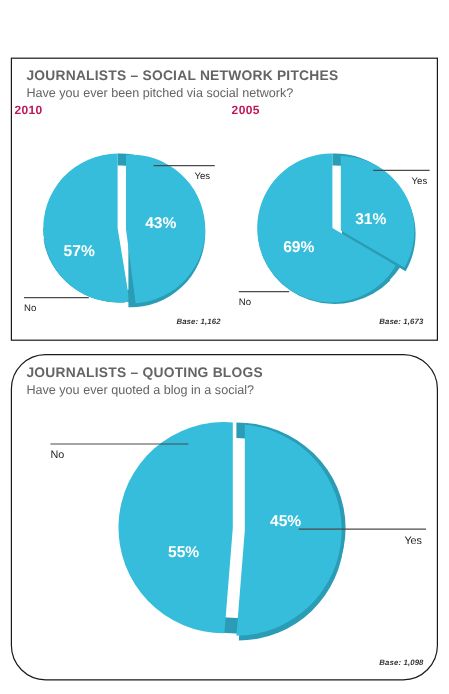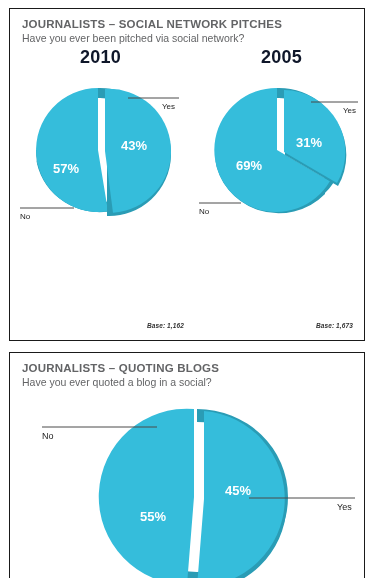--- a/index.html
+++ b/index.html
@@ -20,22 +20,22 @@
     box-sizing: border-box;
     padding: 8px 9px;
   }
   .panel {
     position: relative;
     box-sizing: border-box;
     border: 1px solid #1a1a1a;
     background: #ffffff;
     width: 100%;
   }
-  #panel-pitches { height: 333px; }
-  #panel-quoting { height: 272px; margin-top: 11px; }
+  #panel-pitches { height: 236px; margin-top: 40px; }
+  #panel-quoting { height: 272px; margin-top: 11px; border-radius: 29px; }
 
   .panel-header {
     padding: 9px 0 0 12px;
   }
   .panel-title {
     font-size: 11.5px;
     font-weight: bold;
     color: #636466;
     letter-spacing: 0.2px;
     line-height: 13px;
@@ -62,24 +62,24 @@
     height: 190px;
   }
   #chart-2010 { left: 2px; }
   #chart-2009 { left: 183px; }
 
   .chart-year {
     position: absolute;
     top: 2px;
     left: 0;
     right: 0;
-    text-align: center;
-    font-size: 18px;
-    font-weight: bold;
-    color: #0f172a;
+    text-align: left;
+    font-size: 10px;
+    font-weight: bold;
+    color: #be185d;
     letter-spacing: 0.3px;
   }
 
   .pie-wrap {
     position: absolute;
     left: 0;
     top: 0;
     width: 100%;
     height: 100%;
   }

